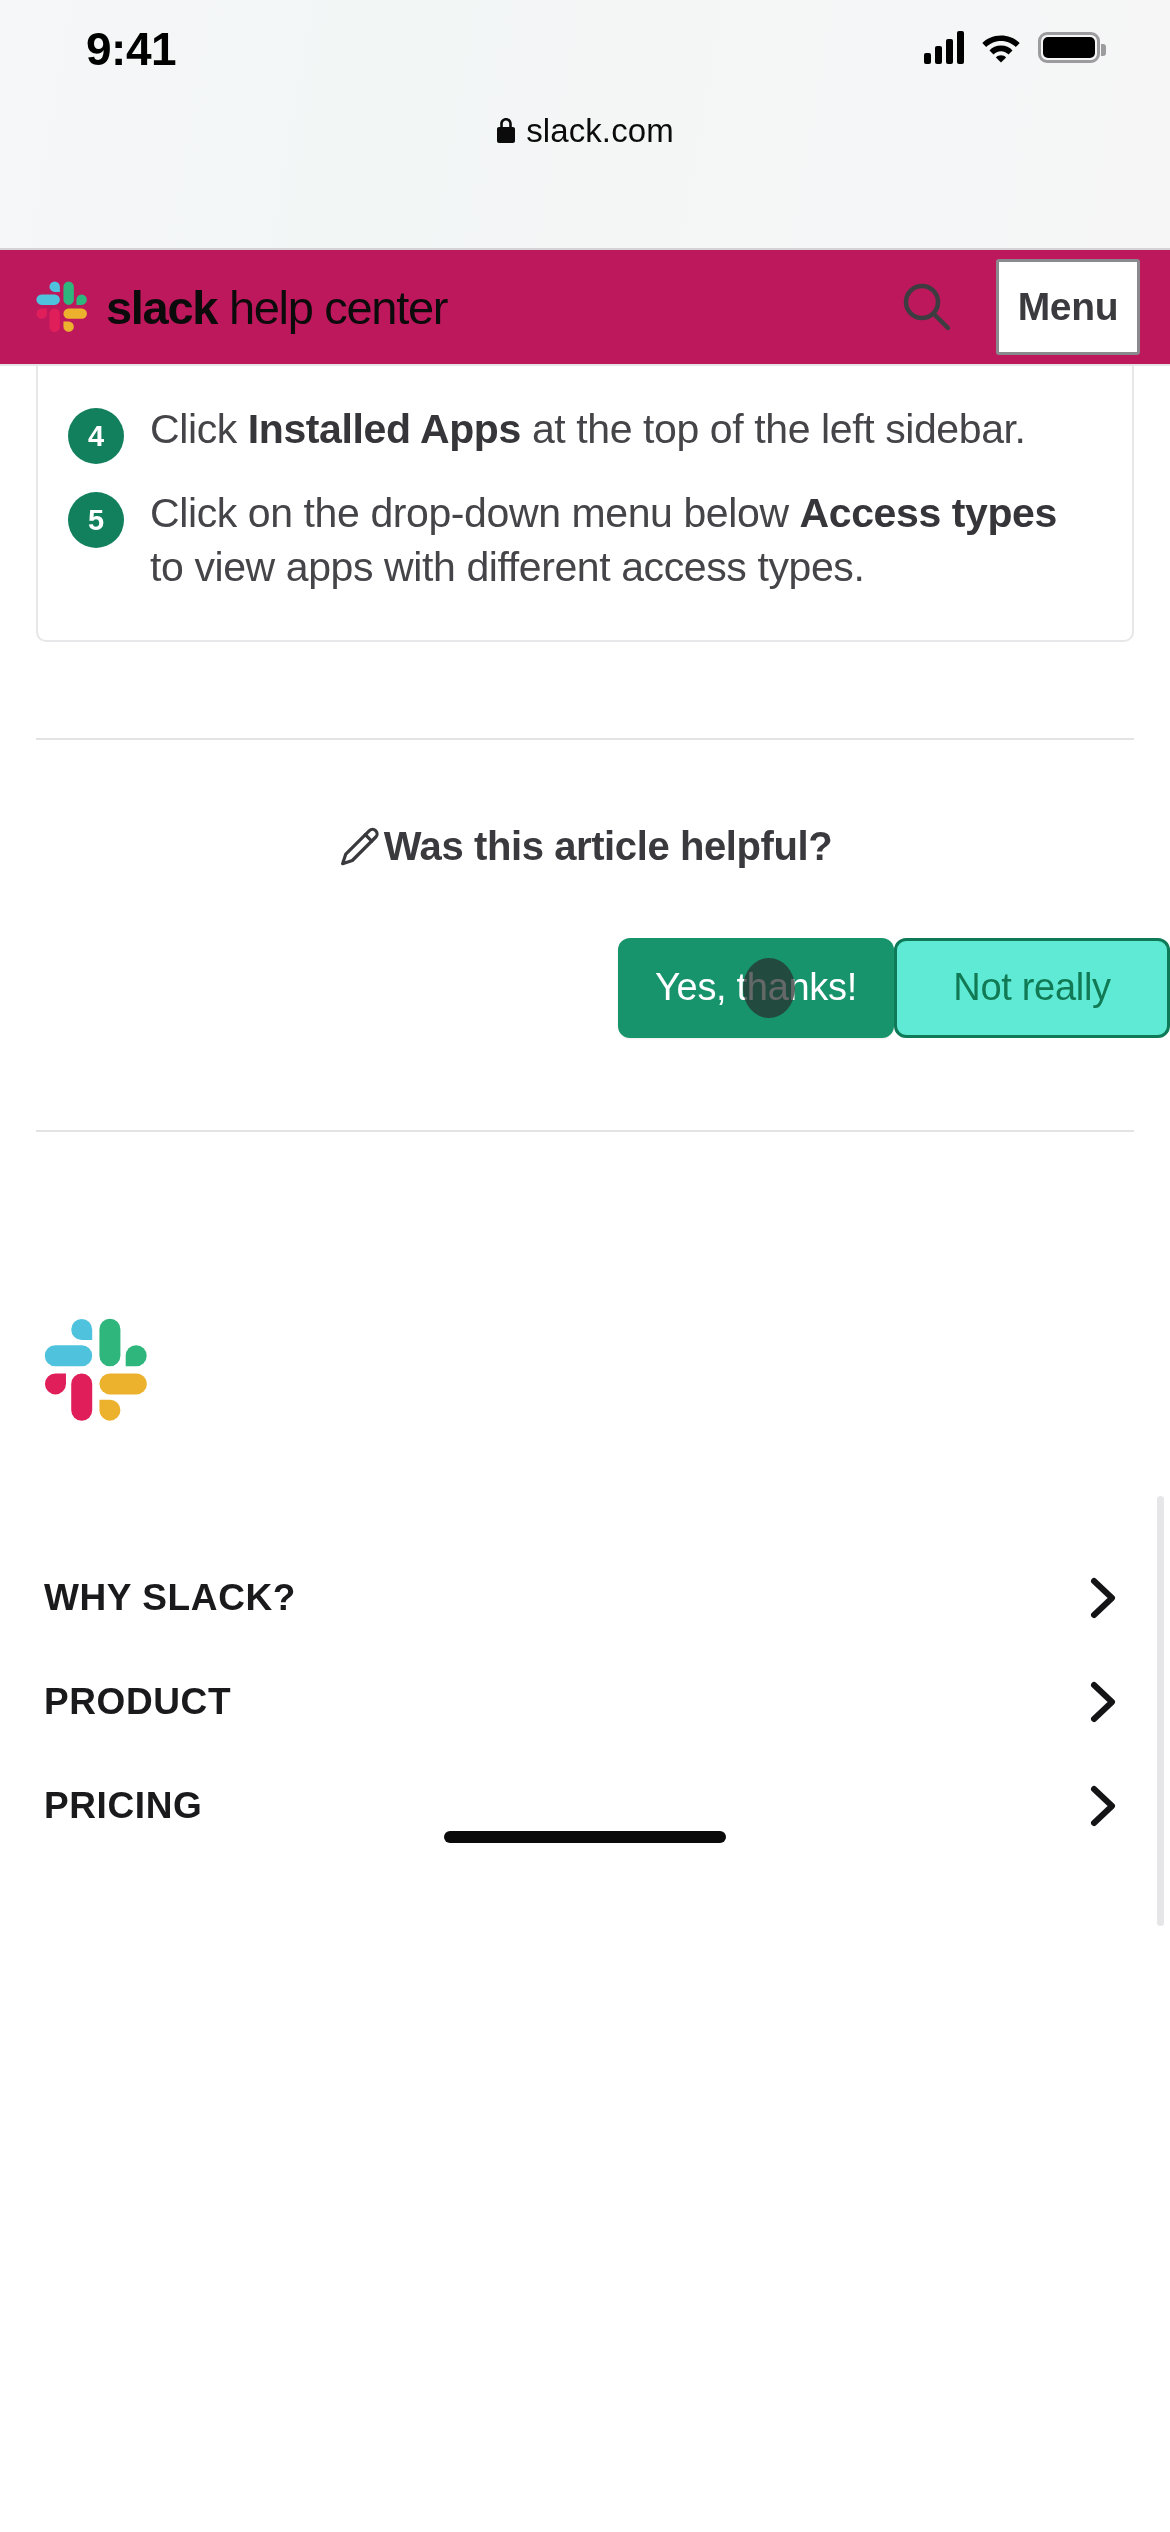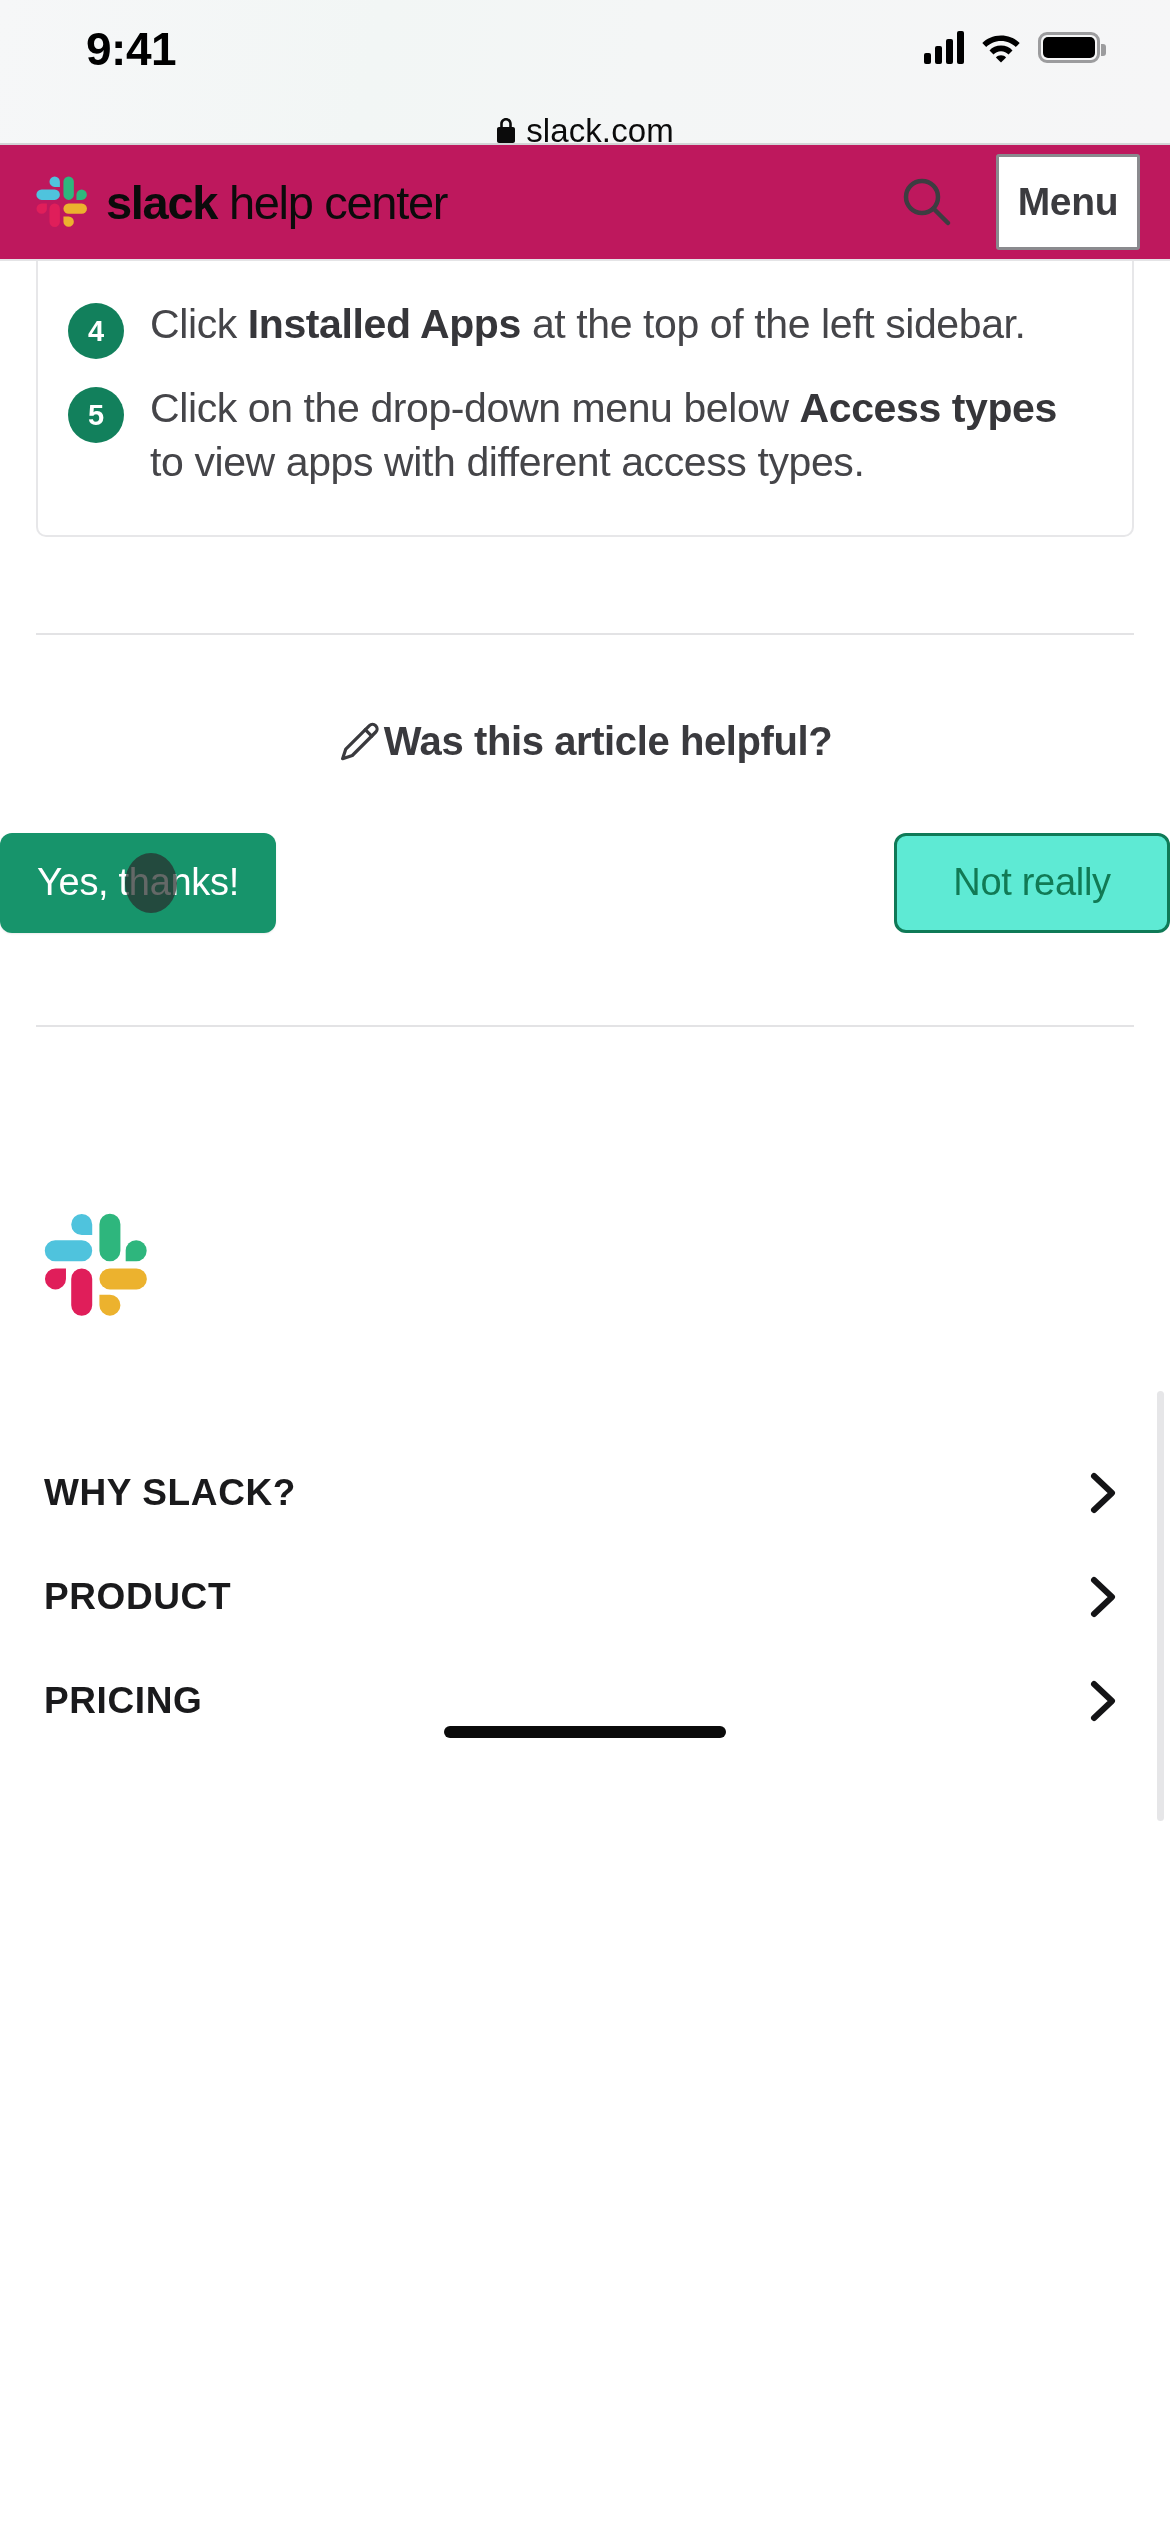--- a/index.html
+++ b/index.html
@@ -6,21 +6,21 @@
   html, body {
     width:1170px; height:2532px;
     font-family:"Liberation Sans", sans-serif;
     background:#ffffff;
     overflow:hidden;
   }
 
   
   .statusbar{
     position:relative;
-    height:143px;
+    height:248px;
     background:linear-gradient(100deg,#f6f7f8 0%,#f2f6f5 32%,#f4f6f6 55%,#f6f6f7 100%);
   }
   .sb-time{
     position:absolute; left:86px; top:22px;
     font-size:46px; font-weight:600; letter-spacing:-0.5px; color:#000;
   }
   .sb-right{
     position:absolute; right:70px; top:30px;
     display:flex; align-items:center; gap:16px;
   }
@@ -122,21 +122,21 @@
     text-align:center;
     margin-top:84px;
   }
   .helpful-title{
     display:inline-flex; align-items:center; gap:4px;
     font-size:40px; font-weight:700; color:#3a3a3e; letter-spacing:-0.4px;
   }
   .pencil{ width:42px; height:42px; }
 
   .fb-row{
-    display:flex; justify-content:space-between; gap:38px;
+    display:flex; justify-content:flex-end; 
     margin-top:66px;
   }
   .btn{
     width:276px; height:100px;
     border-radius:12px;
     font-size:38px; letter-spacing:-0.3px;
     display:flex; align-items:center; justify-content:center;
     cursor:pointer; position:relative;
   }
   .btn-yes{

